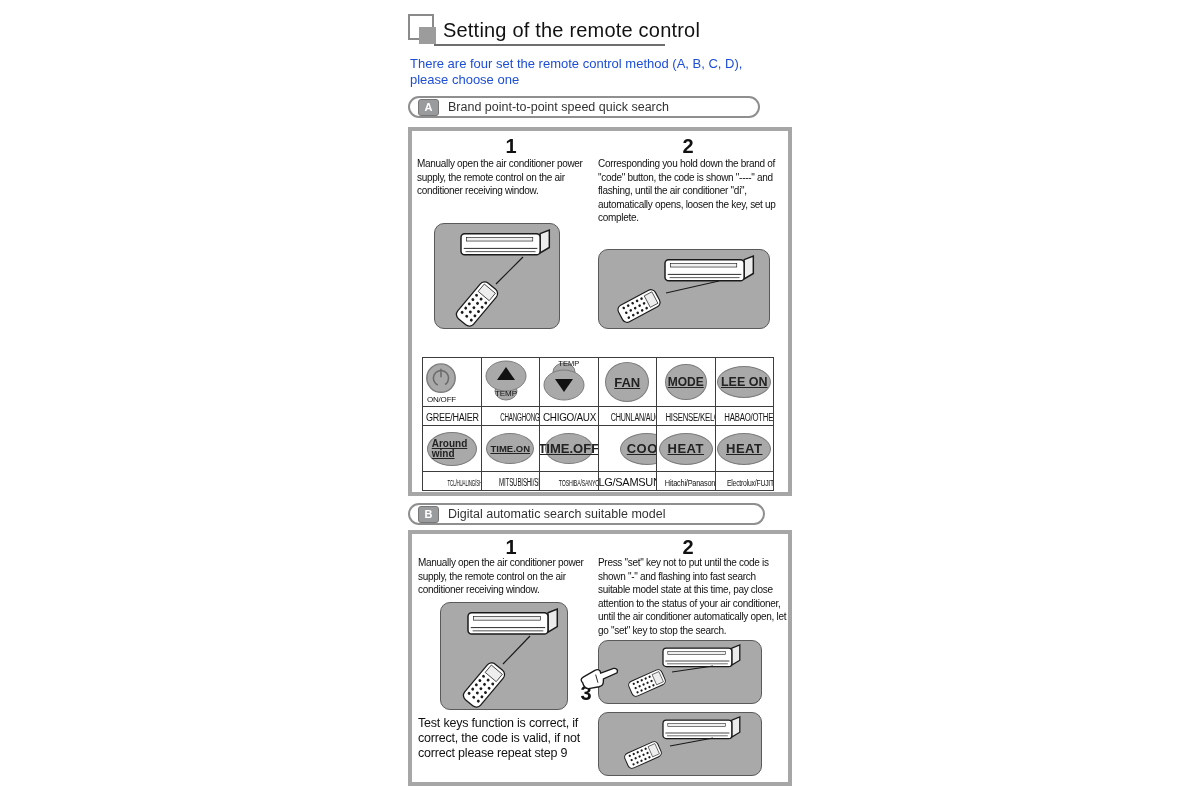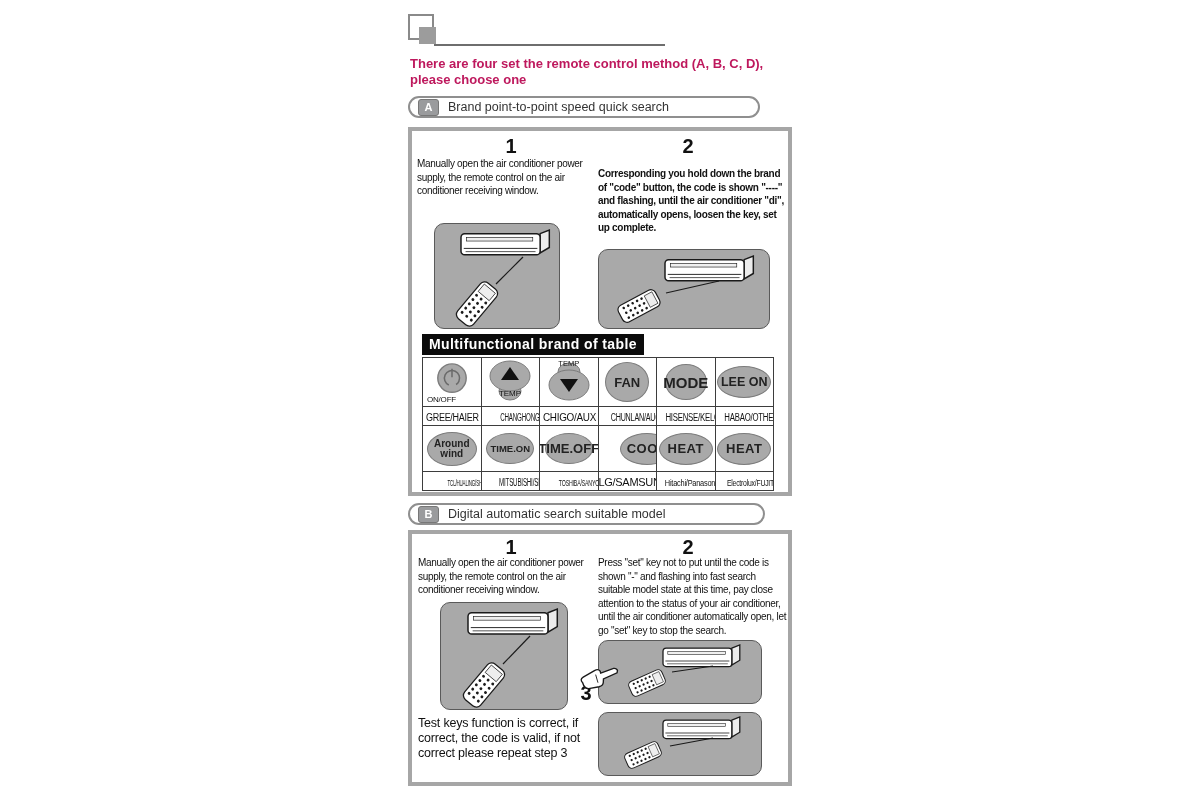--- a/index.html
+++ b/index.html
@@ -5,21 +5,21 @@
   html,body{margin:0;padding:0;background:#fff;}
   .page{position:relative;width:1200px;height:800px;background:#ffffff;overflow:hidden;
         font-family:"Liberation Sans",sans-serif;color:#1a1a1a;}
 
   
   .sq-outline{position:absolute;left:408px;top:14px;width:22px;height:22px;background:#fff;border:2px solid #8a8a8a;}
   .sq-fill{position:absolute;left:419px;top:27px;width:17px;height:17px;background:#9c9c9c;z-index:2;}
   .page-title{position:absolute;left:443px;top:19px;font-size:20px;color:#111;letter-spacing:0.2px;}
   .title-underline{position:absolute;left:434px;top:44px;width:231px;border-bottom:2px solid #6e6e6e;}
 
-  .intro{position:absolute;left:410px;top:56px;width:362px;font-size:13px;line-height:16px;color:#be185d;font-weight:bold;}
+  .intro{position:absolute;left:410px;top:56px;width:362px;font-size:13px;line-height:16px;color:#1d4ed8;}
 
   
   .pill{position:absolute;height:22px;background:#fff;border:2px solid #8f8f8f;border-radius:12px;
         display:flex;align-items:center;gap:9px;padding:0 8px;box-sizing:border-box;}
   .pill-label{width:19px;height:15px;background:#9a9b9d;border:1px solid #777;border-radius:3px;color:#fff;
               font-weight:bold;font-size:11px;display:flex;align-items:center;justify-content:center;}
   .pill-text{font-size:12.5px;color:#333;}
 
   
   .panel{position:absolute;background:#fff;border:4px solid #a6a6a6;box-sizing:border-box;}
@@ -28,32 +28,32 @@
   .step-text{position:absolute;font-size:10px;line-height:13.6px;letter-spacing:-0.3px;color:#111;}
 
   .illu{position:absolute;background:#a9a9a9;border:1px solid #5a5a5a;border-radius:10px;overflow:visible;}
   .illu svg{display:block;width:100%;height:100%;overflow:visible;}
   .beam{stroke:#1a1a1a;stroke-width:1.2;}
 
   
   .black-bar{position:absolute;background:#0b0b0b;color:#fff;font-weight:bold;font-size:14px;
              letter-spacing:0.4px;padding:2px 7px 3px 7px;white-space:nowrap;}
   table.brands{position:absolute;border-collapse:collapse;background:#fff;table-layout:fixed;}
-  table.brands td{border:1.3px solid #3d3d3d;text-align:center;vertical-align:middle;padding:0;overflow:hidden;}
+  table.brands td{border:1.3px solid #3d3d3d;text-align:left;vertical-align:middle;padding:0;overflow:hidden;}
   td.btn-cell{height:45px;position:relative;}
   td.brand-cell{height:17px;}
   .brand{display:inline-block;white-space:nowrap;font-size:10px;color:#111;transform-origin:50% 50%;letter-spacing:-0.3px;}
   .cx90{transform:scaleX(.90);} .cx78{transform:scaleX(.78);} .cx72{transform:scaleX(.72);}
   .cx62{transform:scaleX(.62);} .cx58{transform:scaleX(.58);font-size:9px;} .cx52{transform:scaleX(.52);font-size:8.5px;}
   .f11{font-size:11px;} .f95{font-size:9.5px;}
   .oval{background:#a9a9a9;border:1.2px solid #7c7c7c;border-radius:50%;color:#222;font-weight:bold;
-        display:flex;align-items:center;justify-content:center;margin:0 auto;}
+        display:flex;align-items:center;justify-content:center;margin:0 auto;text-decoration:underline;}
   .oval-sm{width:46px;height:29px;font-size:12px;}
   .oval-lg{width:52px;height:30px;font-size:12.5px;}
-  .mode-f{font-size:15px;} .t-on{font-size:9.5px;} .t-off{font-size:13px;}
+  .mode-f{font-size:12px;} .t-on{font-size:9.5px;} .t-off{font-size:13px;}
   .around{font-size:10px;line-height:9.5px;font-weight:bold;white-space:normal;width:40px;}
   .onoff-label{position:absolute;left:4px;bottom:2px;font-size:8px;color:#111;letter-spacing:-0.2px;}
   .temp-top-label{position:absolute;left:50%;top:1px;transform:translateX(-50%);font-size:7.5px;color:#111;}
   svg text{font-family:"Liberation Sans",sans-serif;}
 
   .note-text{position:absolute;font-size:12.5px;line-height:15px;letter-spacing:-0.2px;color:#111;}
   .hand-wrap{position:absolute;z-index:3;}
 </style>
 </head>
 <body>
@@ -90,53 +90,53 @@
       <path d="M1,9 Q-1,5 3,4 L15,1 Q19,0 20,3 L20,5 L33,4 Q36,4.5 36,7 L35,9 L21,11 L20,14 Q19,17 15,17 L5,16 Q1,15 1,9 Z" fill="#ffffff" stroke="#1a1a1a" stroke-width="1.3"></path>
       <line x1="15" y1="5" x2="15" y2="13" stroke="#1a1a1a" stroke-width="0.8"></line>
     </g>
   </defs>
 </svg>
 
 <div class="page">
 
   <div class="sq-outline"></div>
   <div class="sq-fill"></div>
+  <div class="page-title">Setting of the remote control</div>
   <div class="title-underline"></div>
 
   <div class="intro">There are four set the remote control method (A, B, C, D), please choose one</div>
 
   <div class="pill" style="left:408px;top:96px;width:352px;">
     <span class="pill-label">A</span>
     <span class="pill-text">Brand point-to-point speed quick search</span>
   </div>
 
   <div class="panel" style="left:408px;top:127px;width:384px;height:369px;">
     <div class="step-num" style="left:14px;top:4px;width:170px;">1</div>
     <div class="step-num" style="left:186px;top:4px;width:180px;">2</div>
 
     <div class="step-text" style="left:5px;top:26px;width:184px;">Manually open the air conditioner power supply, the remote control on the air conditioner receiving window.</div>
-    <div class="step-text" style="left:186px;top:36px;width:188px;font-weight:bold;">Corresponding you hold down the brand of "code" button, the code is shown "----" and flashing, until the air conditioner "di", automatically opens, loosen the key, set up complete.</div>
+    <div class="step-text" style="left:186px;top:26px;width:188px;">Corresponding you hold down the brand of "code" button, the code is shown "----" and flashing, until the air conditioner "di", automatically opens, loosen the key, set up complete.</div>
 
     <div class="illu" style="left:22px;top:92px;width:124px;height:104px;">
       <svg viewBox="0 0 124 104">
         <use href="#ac" transform="translate(26,6) scale(0.92)"></use>
         <line class="beam" x1="88" y1="33" x2="61" y2="60"></line>
         <use href="#remote" transform="translate(42,80) rotate(40) scale(0.8)"></use>
       </svg>
     </div>
 
     <div class="illu" style="left:186px;top:118px;width:170px;height:78px;">
       <svg viewBox="0 0 170 78">
         <use href="#ac" transform="translate(66,6) scale(0.92)"></use>
         <line class="beam" x1="120" y1="31" x2="67" y2="43"></line>
         <use href="#remote" transform="translate(40,56) rotate(62) scale(0.72)"></use>
       </svg>
     </div>
 
-    <div class="black-bar" style="left:10px;top:203px;">Multifunctional brand of table</div>
 
     <table class="brands" style="left:10px;top:226px;width:352px;">
       <tbody>
           <tr>
         <td class="btn-cell">
           <svg width="36" height="36" viewBox="0 0 38 38">
             <circle cx="19" cy="17" r="15" fill="#a9a9a9" stroke="#7c7c7c" stroke-width="1.5"></circle>
             <circle cx="19" cy="17" r="8" fill="none" stroke="#6a6a6a" stroke-width="1.6" stroke-dasharray="42 9" transform="rotate(115 19 17)"></circle>
             <line x1="19" y1="7" x2="19" y2="16" stroke="#6a6a6a" stroke-width="1.6"></line>
           </svg>
@@ -229,21 +229,21 @@
     <div class="step-text" style="left:186px;top:22px;width:190px;">Press "set" key not to put until the code is shown "-" and flashing into fast search suitable model state at this time, pay close attention to the status of your air conditioner, until the air conditioner automatically open, let go "set" key to stop the search.</div>
 
     <div class="illu" style="left:28px;top:68px;width:126px;height:106px;">
       <svg viewBox="0 0 126 106">
         <use href="#ac" transform="translate(27,6) scale(0.93)"></use>
         <line class="beam" x1="89" y1="33" x2="62" y2="61"></line>
         <use href="#remote" transform="translate(43,82) rotate(40) scale(0.8)"></use>
       </svg>
     </div>
 
-    <div class="note-text" style="left:6px;top:182px;width:178px;">Test keys function is correct, if correct, the code is valid, if not correct please repeat step 3</div>
+    <div class="note-text" style="left:6px;top:182px;width:178px;">Test keys function is correct, if correct, the code is valid, if not correct please repeat step 9</div>
 
     <div class="illu" style="left:186px;top:106px;width:162px;height:62px;">
       <svg viewBox="0 0 162 62">
         <use href="#ac" transform="translate(64,4) scale(0.8)"></use>
         <line class="beam" x1="114" y1="25" x2="73" y2="31"></line>
         <use href="#remote" transform="translate(48,42) rotate(66) scale(0.62)"></use>
       </svg>
       <div class="hand-wrap" style="left:-18px;top:26px;transform:rotate(-16deg);">
         <svg width="40" height="22" viewBox="0 0 38 19">
             <use href="#hand"></use>

